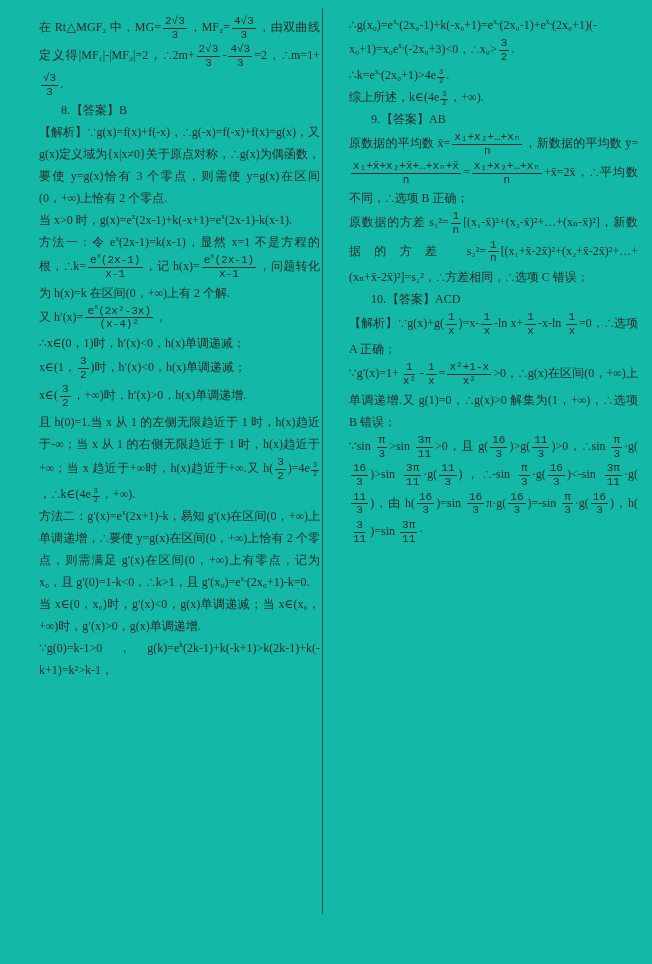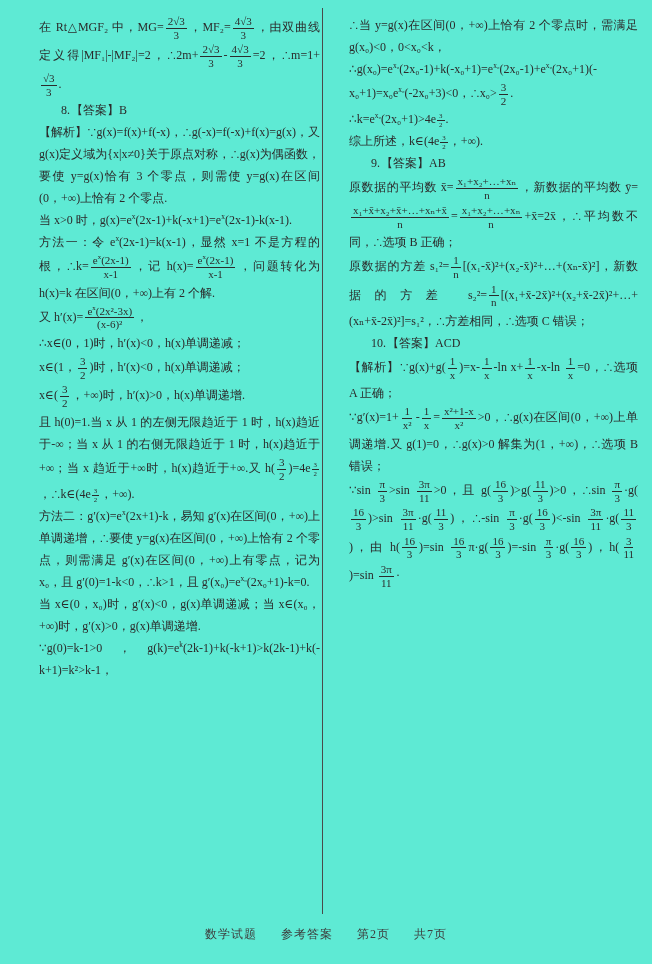--- a/index.html
+++ b/index.html
@@ -1,27 +1,27 @@
 <!DOCTYPE html>
 <html><head>
 <meta charset="utf-8">
 <style>
   html,body{margin:0;padding:0;background:#e9e9e9;}
-  .page{position:relative;width:652px;height:964px;background:#5eead4;margin:0 auto;
+  .page{position:relative;width:652px;height:964px;background:#14b8a6;margin:0 auto;
         font-family:"Liberation Serif","DejaVu Serif",serif;color:#2b2b2b;overflow:hidden;}
   .col{position:absolute;top:14px;height:898px;overflow:hidden;font-size:12px;line-height:22px;
        text-align:justify;padding-left:17px;box-sizing:border-box;}
   .col-left{left:22px;width:298px;}
   .col-right{left:332px;width:306px;}
   .divider{position:absolute;left:322px;top:8px;width:1px;height:906px;background:#4a4a4a;}
   .para{margin:0;text-align:justify;}
   .para.head{text-indent:-17px;padding-left:39px;}
   .qnum{margin-right:1px;}
   .frac{display:inline-flex;flex-direction:column;align-items:center;vertical-align:middle;
-        margin:1px 2px;font-size:0.92em;line-height:1.15;text-align:center;text-indent:0;}
+        margin:1px 2px;font-size:0.92em;line-height:1.15;text-align:center;text-indent:0;font-family:Liberation Mono, monospace;}
   .fn{display:block;border-bottom:1px solid #2b2b2b;padding:0 2px;}
   .fd{display:block;padding:0 2px;}
   sup{font-size:0.62em;line-height:0;vertical-align:super;}
   sup .frac{margin:0 1px;vertical-align:baseline;}
   .footer{position:absolute;left:0;top:926px;width:100%;text-align:center;font-size:12px;
           color:#3d3d3d;letter-spacing:1px;}
   .footer span{margin:0 12px;}
 </style>
 </head>
 <body>
@@ -49,21 +49,21 @@
       <div class="para">当 x&gt;0 时，g(x)=e<sup>x</sup>(2x-1)+k(-x+1)=e<sup>x</sup>(2x-1)-k(x-1).</div>
       <div class="para">方法一：令 e<sup>x</sup>(2x-1)=k(x-1)，显然 x=1 不是方程的根，∴k=<span class="frac">
           <span class="fn">e<sup>x</sup>(2x-1)</span>
           <span class="fd">x-1</span>
         </span>，记 h(x)=<span class="frac">
           <span class="fn">e<sup>x</sup>(2x-1)</span>
           <span class="fd">x-1</span>
         </span>，问题转化为 h(x)=k 在区间(0，+∞)上有 2 个解.</div>
       <div class="para">又 h′(x)=<span class="frac">
           <span class="fn">e<sup>x</sup>(2x²-3x)</span>
-          <span class="fd">(x-6)²</span>
+          <span class="fd">(x-4)²</span>
         </span>，</div>
       <div class="para">∴x∈(0，1)时，h′(x)&lt;0，h(x)单调递减；</div>
       <div class="para">x∈(1，<span class="frac">
           <span class="fn">3</span>
           <span class="fd">2</span>
         </span>)时，h′(x)&lt;0，h(x)单调递减；</div>
       <div class="para">x∈(<span class="frac">
           <span class="fn">3</span>
           <span class="fd">2</span>
         </span>，+∞)时，h′(x)&gt;0，h(x)单调递增.</div>
@@ -76,21 +76,20 @@
           </span></sup>，∴k∈(4e<sup><span class="frac">
             <span class="fn">3</span>
             <span class="fd">2</span>
           </span></sup>，+∞).</div>
       <div class="para">方法二：g′(x)=e<sup>x</sup>(2x+1)-k，易知 g′(x)在区间(0，+∞)上单调递增，∴要使 y=g(x)在区间(0，+∞)上恰有 2 个零点，则需满足 g′(x)在区间(0，+∞)上有零点，记为 x₀，且 g′(0)=1-k&lt;0，∴k&gt;1，且 g′(x₀)=e<sup>x₀</sup>(2x₀+1)-k=0.</div>
       <div class="para">当 x∈(0，x₀)时，g′(x)&lt;0，g(x)单调递减；当 x∈(x₀，+∞)时，g′(x)&gt;0，g(x)单调递增.</div>
       <div class="para">∵g(0)=k-1&gt;0，g(k)=e<sup>k</sup>(2k-1)+k(-k+1)&gt;k(2k-1)+k(-k+1)=k²&gt;k-1，</div>
     </div>
   <div class="divider"></div>
   <div class="col col-right" id="col-right">
-      <div class="para">∴当 y=g(x)在区间(0，+∞)上恰有 2 个零点时，需满足 g(x₀)&lt;0，0&lt;x₀&lt;k，</div>
       <div class="para">∴g(x₀)=e<sup>x₀</sup>(2x₀-1)+k(-x₀+1)=e<sup>x₀</sup>(2x₀-1)+e<sup>x₀</sup>(2x₀+1)(-x₀+1)=x₀e<sup>x₀</sup>(-2x₀+3)&lt;0，∴x₀&gt;<span class="frac">
           <span class="fn">3</span>
           <span class="fd">2</span>
         </span>.</div>
       <div class="para">∴k=e<sup>x₀</sup>(2x₀+1)&gt;4e<sup><span class="frac">
             <span class="fn">3</span>
             <span class="fd">2</span>
           </span></sup>.</div>
       <div class="para">综上所述，k∈(4e<sup><span class="frac">
             <span class="fn">3</span>
@@ -190,16 +189,13 @@
           <span class="fn">16</span>
           <span class="fd">3</span>
         </span>)，h(<span class="frac">
           <span class="fn">3</span>
           <span class="fd">11</span>
         </span>)=sin <span class="frac">
           <span class="fn">3π</span>
           <span class="fd">11</span>
         </span>·</div>
     </div>
-  <div class="footer">
-    <span>数学试题</span><span>参考答案</span><span>第2页</span><span>共7页</span>
-  </div>
 </div>
 
 </body></html>

